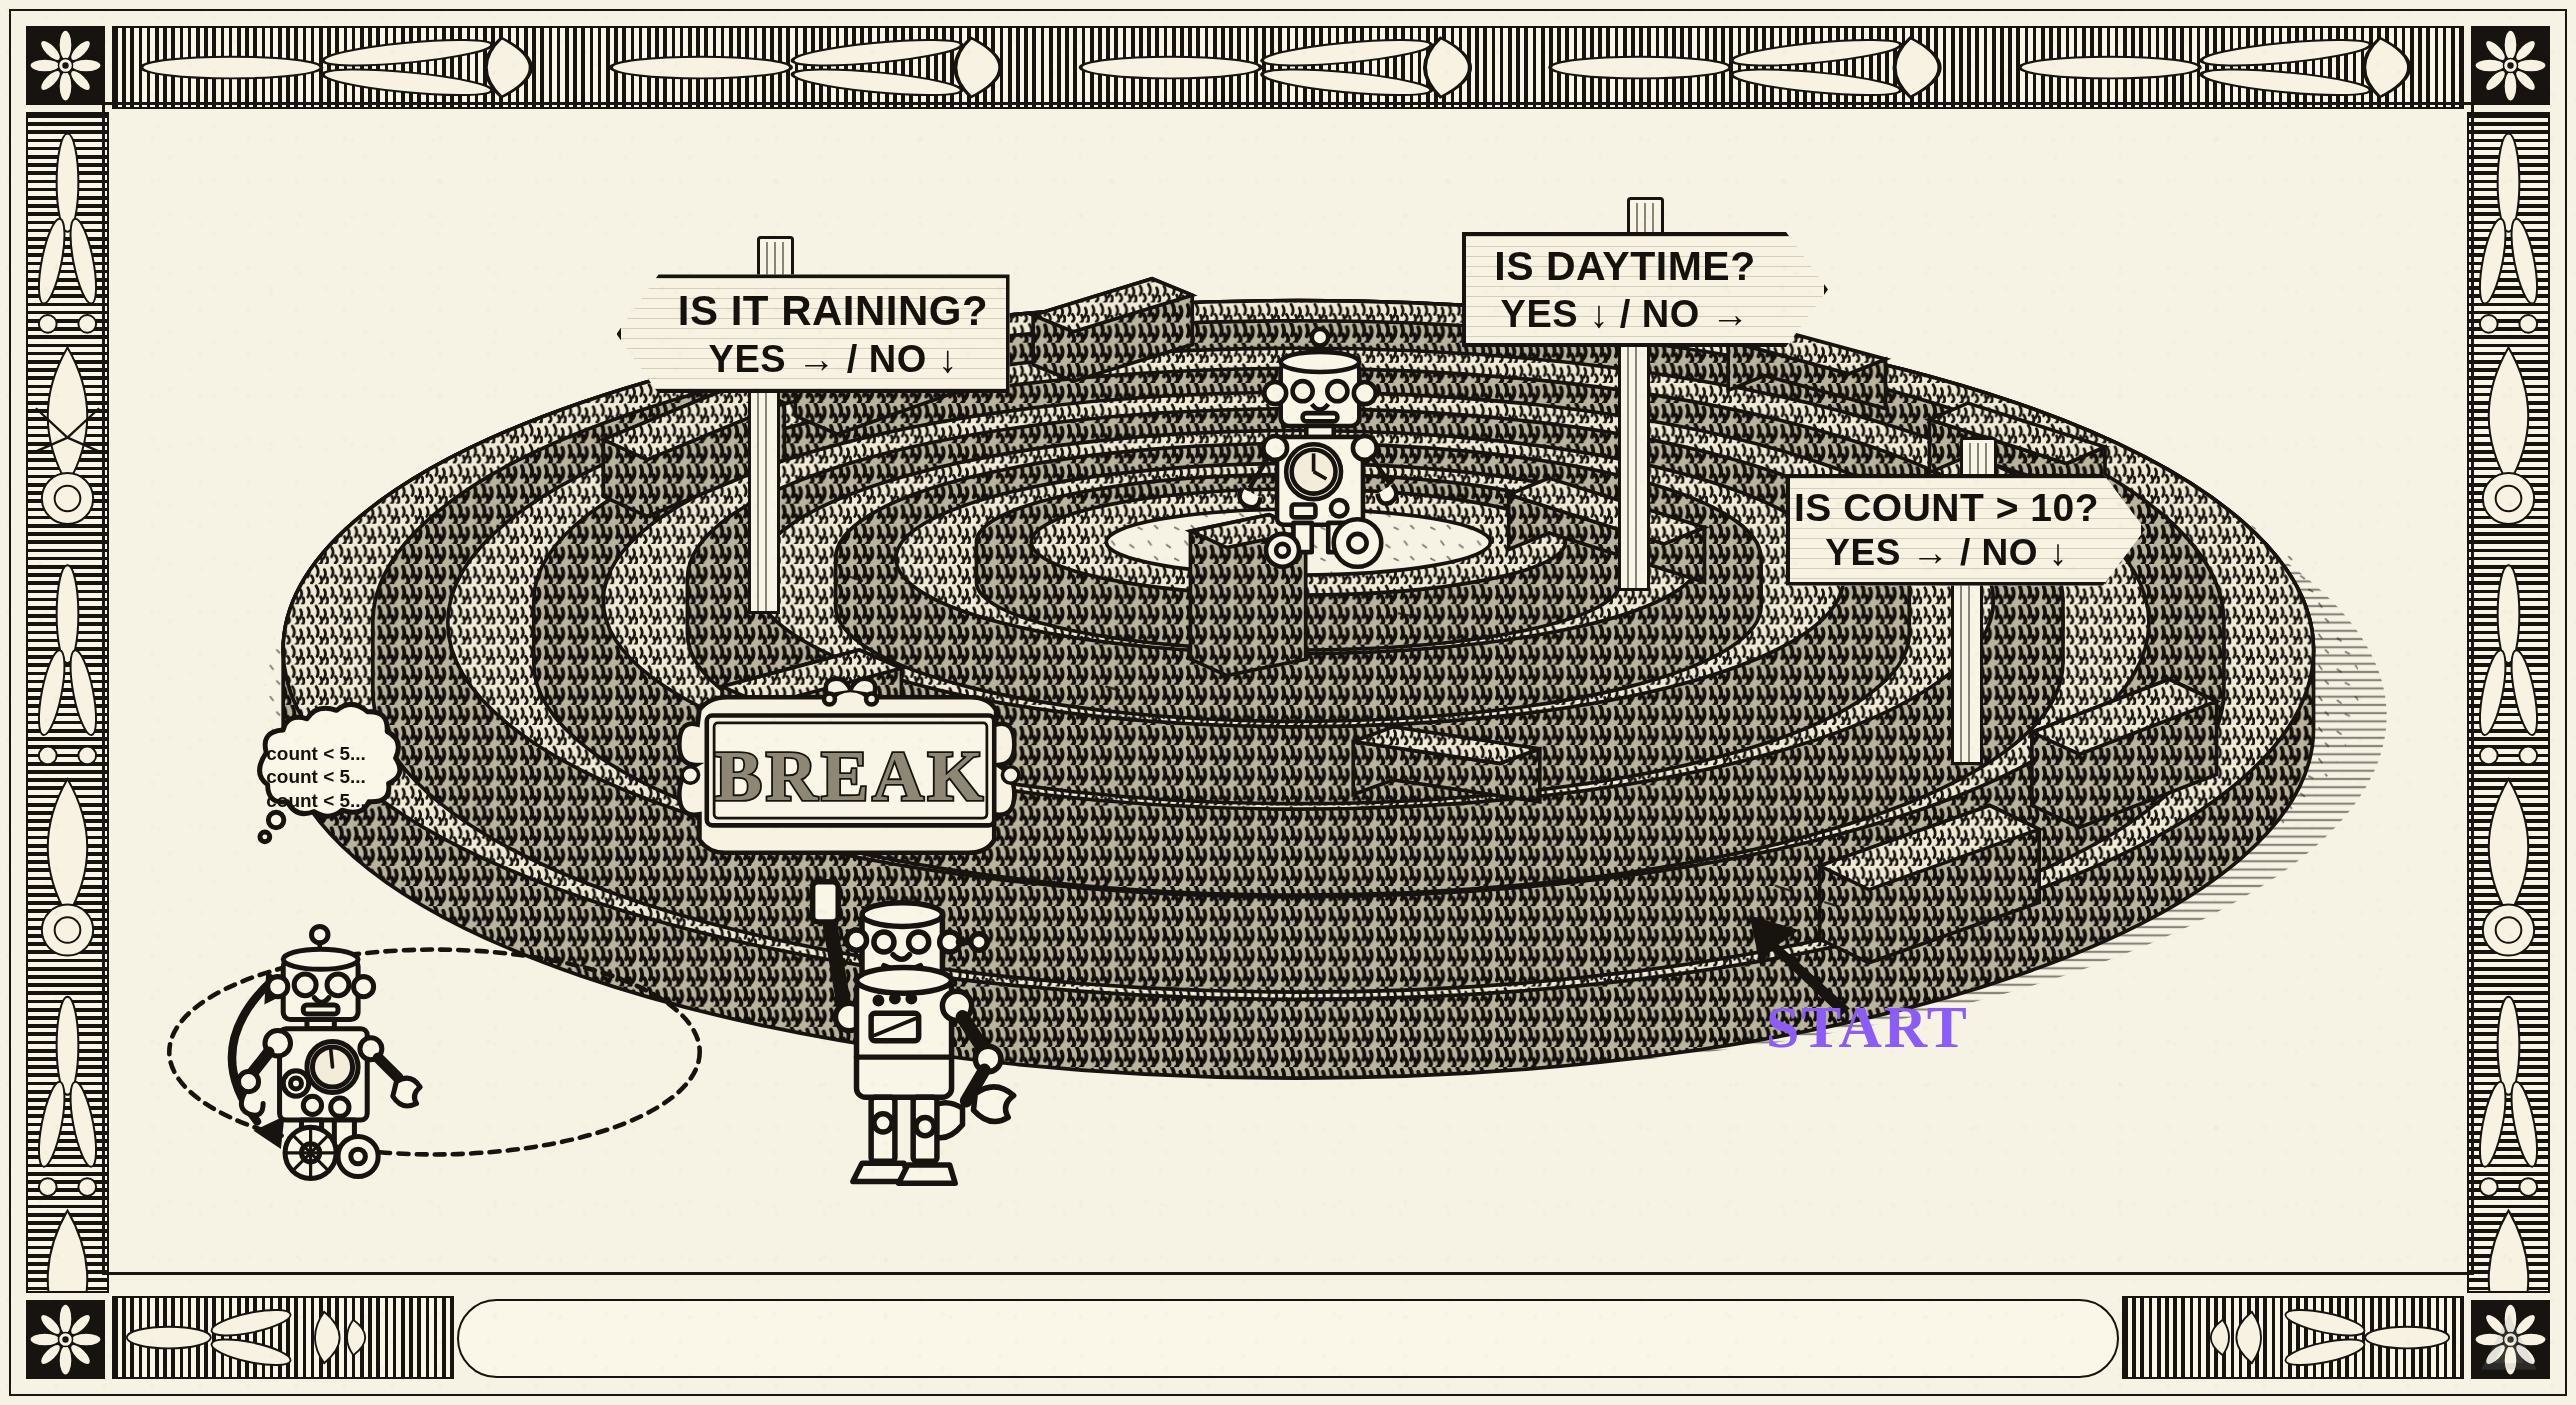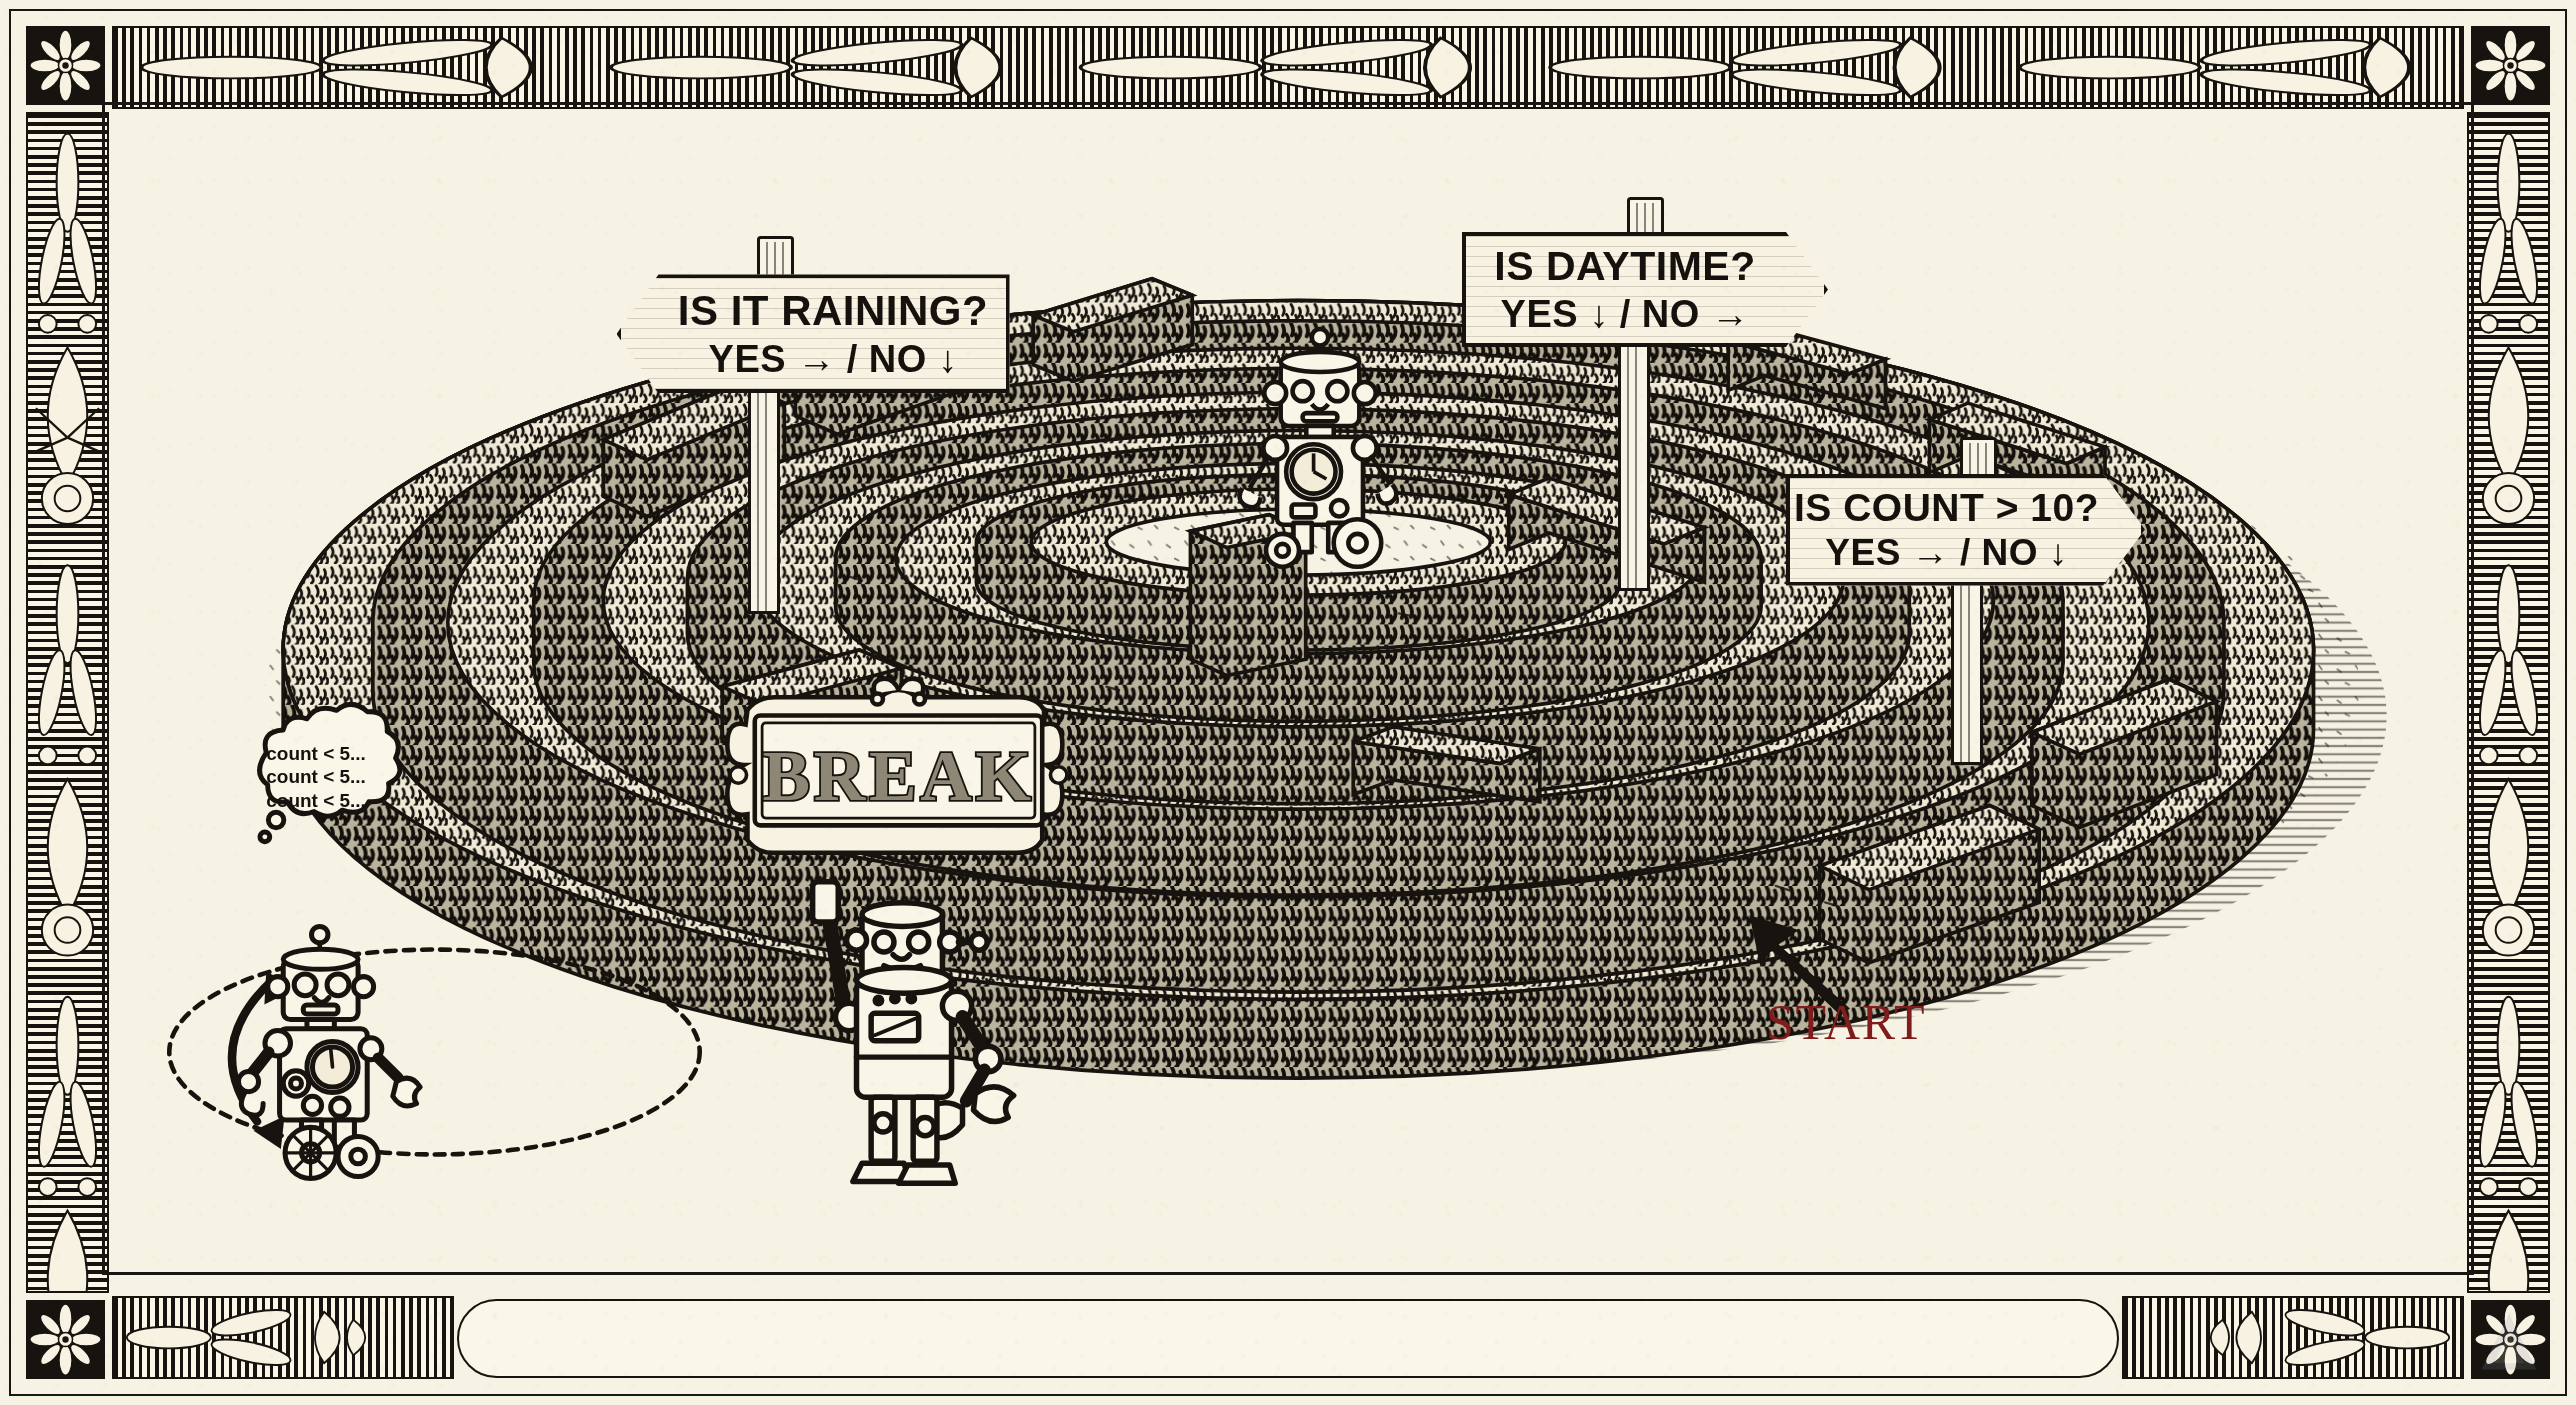--- a/index.html
+++ b/index.html
@@ -57,34 +57,34 @@
   .signboard .l1,.signboard .l2{
     font-family:"Liberation Sans",sans-serif;font-weight:bold;color:#15120d;
     letter-spacing:0.5px;white-space:nowrap;line-height:1;}
   .sgrain{position:absolute;inset:0;pointer-events:none;
     background:repeating-linear-gradient(to bottom,rgba(23,20,15,.16) 0 0.9px,transparent 0.9px 10px);}
 
   .sign-right{clip-path:polygon(0 0,calc(100% - 42px) 0,100% 50%,calc(100% - 42px) 100%,0 100%);}
   .sign-left{clip-path:polygon(42px 0,100% 0,100% 100%,42px 100%,0 50%);}
 
   
-  #breakplaque{position:absolute;left:720px;top:688px;width:357px;height:174px;}
+  #breakplaque{position:absolute;left:672px;top:688px;width:357px;height:174px;}
   #breakplaque svg{display:block;width:100%;height:100%;overflow:visible;}
   .breaktext{font-family:"Liberation Serif",serif;font-weight:bold;font-size:78px;
     letter-spacing:4px;}
 
   
   #bubble{position:absolute;left:221px;top:723px;width:210px;height:123px;}
   #bubble svg{display:block;width:100%;height:100%;overflow:visible;}
   .bubline{font-family:"Liberation Sans",sans-serif;font-size:27px;font-weight:600;fill:#15120d;}
 
   
   #startlbl{position:absolute;left:1766px;top:993px;
-    font-family:"Liberation Serif",serif;font-weight:normal;font-size:50px;
-    letter-spacing:1.8px;color:#7f1d1d;}
+    font-family:"Liberation Serif",serif;font-weight:bold;font-size:60px;
+    letter-spacing:1.8px;color:#8b5cf6;}
   #startarrow{position:absolute;left:1733px;top:906px;width:137px;height:110px;}
   #startarrow svg{display:block;width:100%;height:100%;overflow:visible;}
 
   
   .robot{position:absolute;}
   .robot svg{display:block;width:100%;height:100%;overflow:visible;}
 
   #loopring{position:absolute;left:151px;top:933px;width:567px;height:238px;}
   #loopring svg{display:block;width:100%;height:100%;overflow:visible;}
 

